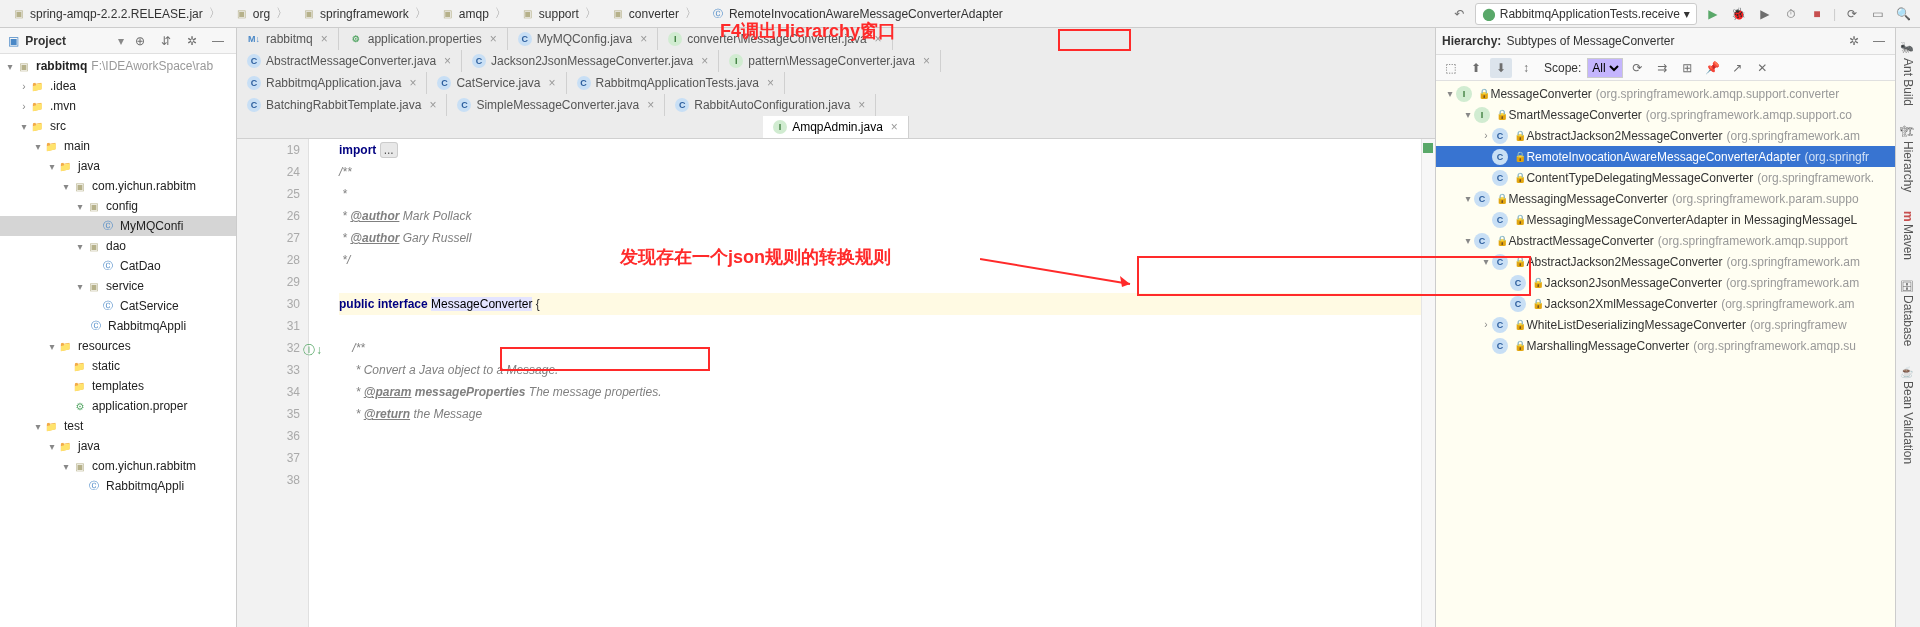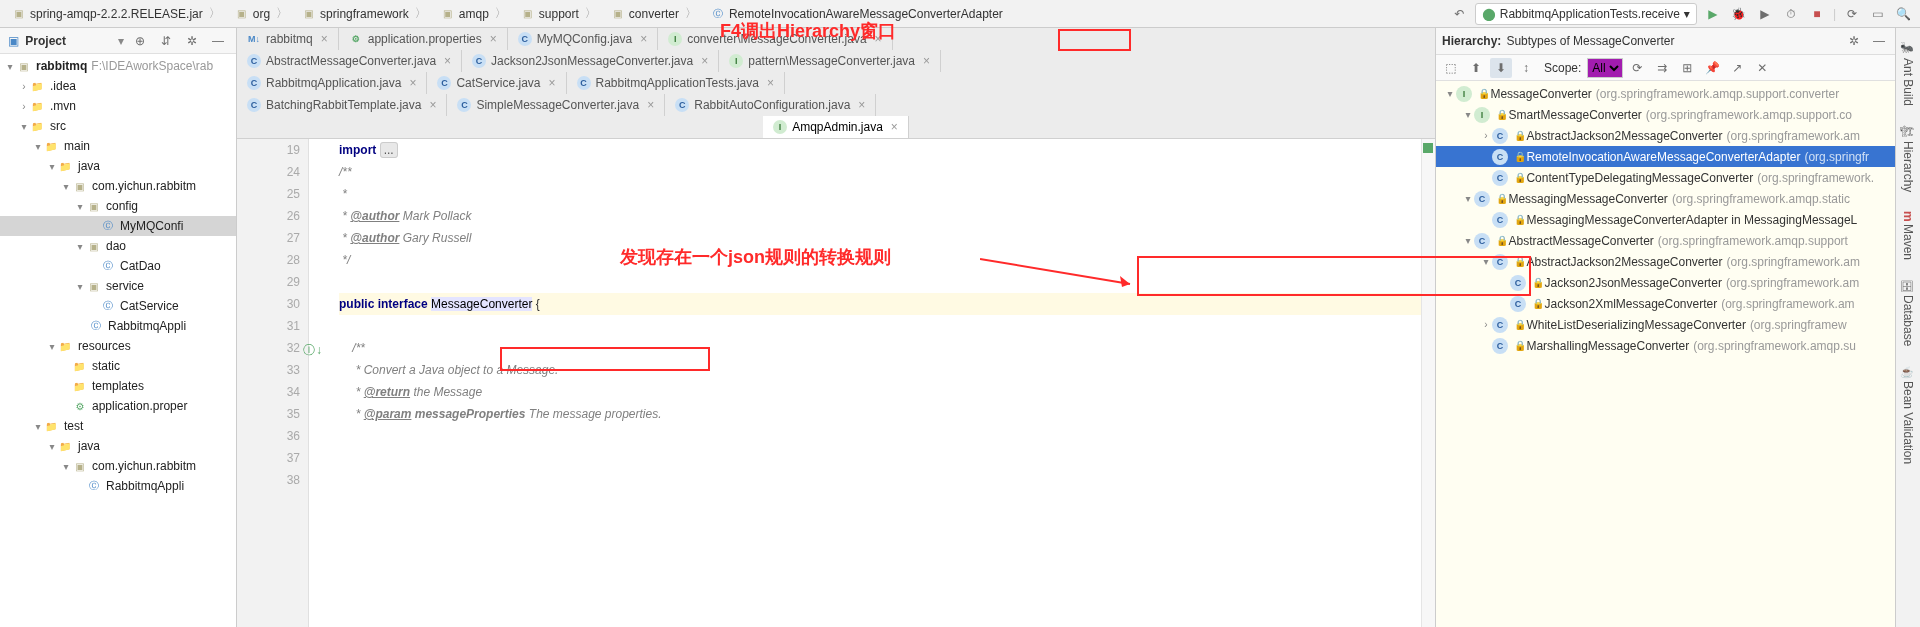--- a/index.html
+++ b/index.html
@@ -74,21 +74,21 @@
 .stripe-mark { position: absolute; right: 2px; width: 10px; height: 10px; }
 .stripe-mark.ok { background: #59a869; top: 4px; }
 
 
 .hier-header { height: 27px; display: flex; align-items: center; padding: 0 6px; gap: 5px; border-bottom: 1px solid #ddd; background: #f7f7f7; }
 .hier-header .label { font-weight: normal; }
 .hier-toolbar { height: 26px; display: flex; align-items: center; padding: 0 4px; gap: 3px; border-bottom: 1px solid #e0e0e0; background: #fafafa; }
 .hier-toolbar .tbtn { width: 22px; height: 20px; display: inline-flex; align-items: center; justify-content: center; color: #6e6e6e; cursor: pointer; border-radius: 2px; }
 .hier-toolbar .tbtn.active { background: #dce4ec; }
 .hier-toolbar .scope-label { margin-left: 4px; margin-right: 3px; color: #333; }
-.hier-toolbar select { height: 20px; font-size: 12px; border: 1px solid #ccc; background: #a21caf; }
+.hier-toolbar select { height: 20px; font-size: 12px; border: 1px solid #ccc; background: #c4b5fd; }
 .hier-tree { flex: 1; overflow: auto; background: #fffef2; padding: 2px 0; }
 .hier-row { display: flex; align-items: center; height: 21px; white-space: nowrap; cursor: default; padding-right: 4px; }
 .hier-row.selected { background: #3874d1; color: #fff; }
 .hier-row.selected .pkg { color: #d0e0f5; }
 .hier-row .arrow { width: 12px; color: #888; font-size: 10px; text-align: center; }
 .hier-row .cicon { width: 16px; height: 16px; display: inline-flex; align-items: center; justify-content: center; margin-right: 4px; border-radius: 50%; font-size: 9px; font-weight: bold; }
 .cicon.interface { background: #d1ecd1; color: #3a7a3a; }
 .cicon.class { background: #c8dff5; color: #2d5f9e; }
 .hier-row .name { }
 .hier-row .pkg { color: #999; margin-left: 4px; }
@@ -418,22 +418,22 @@
         <div class="code-line"><span class="comment">/**</span></div>
         <div class="code-line"><span class="comment"> *</span></div>
         <div class="code-line"><span class="comment"> * </span><span class="comment-tag">@author</span><span class="comment"> Mark Pollack</span></div>
         <div class="code-line"><span class="comment"> * </span><span class="comment-tag">@author</span><span class="comment"> Gary Russell</span></div>
         <div class="code-line"><span class="comment"> */</span></div>
         <div class="code-line"></div>
         <div class="code-line hl"><span class="kw">public</span> <span class="kw">interface</span> <span class="type" style="background:#e4e4ff">MessageConverter</span><span> {</span></div>
         <div class="code-line"></div>
         <div class="code-line">    <span class="comment">/**</span></div>
         <div class="code-line">    <span class="comment"> * Convert a Java object to a Message.</span></div>
+        <div class="code-line">    <span class="comment"> * </span><span class="comment-tag">@param</span><span class="comment" style="font-weight:bold"> messageProperties</span><span class="comment"> The message properties.</span></div>
         <div class="code-line">    <span class="comment"> * </span><span class="comment-tag">@return</span><span class="comment"> the Message</span></div>
-        <div class="code-line">    <span class="comment"> * </span><span class="comment-tag">@param</span><span class="comment" style="font-weight:bold"> messageProperties</span><span class="comment"> The message properties.</span></div>
       </div>
       <div class="right-stripe">
         <div class="stripe-mark ok"></div>
       </div>
     </div>
   </div>
 
   <div class="hierarchy-panel">
     <div class="hier-header">
       <span class="label"><b>Hierarchy:</b></span>
@@ -496,21 +496,21 @@
           <span class="lock">🔒</span>
           <span class="name">ContentTypeDelegatingMessageConverter</span>
           <span class="pkg">(org.springframework.</span>
         </div>
         <div class="hier-row">
           <span style="display: inline-block; width: 26px;"></span>
           <span class="arrow">▾</span>
           <span class="cicon class">C</span>
           <span class="lock">🔒</span>
           <span class="name">MessagingMessageConverter</span>
-          <span class="pkg">(org.springframework.amqp.static</span>
+          <span class="pkg">(org.springframework.param.suppo</span>
         </div>
         <div class="hier-row">
           <span style="display: inline-block; width: 44px;"></span>
           <span class="arrow"></span>
           <span class="cicon class">C</span>
           <span class="lock">🔒</span>
           <span class="name">MessagingMessageConverterAdapter in MessagingMessageL</span>
         </div>
         <div class="hier-row">
           <span style="display: inline-block; width: 26px;"></span>

